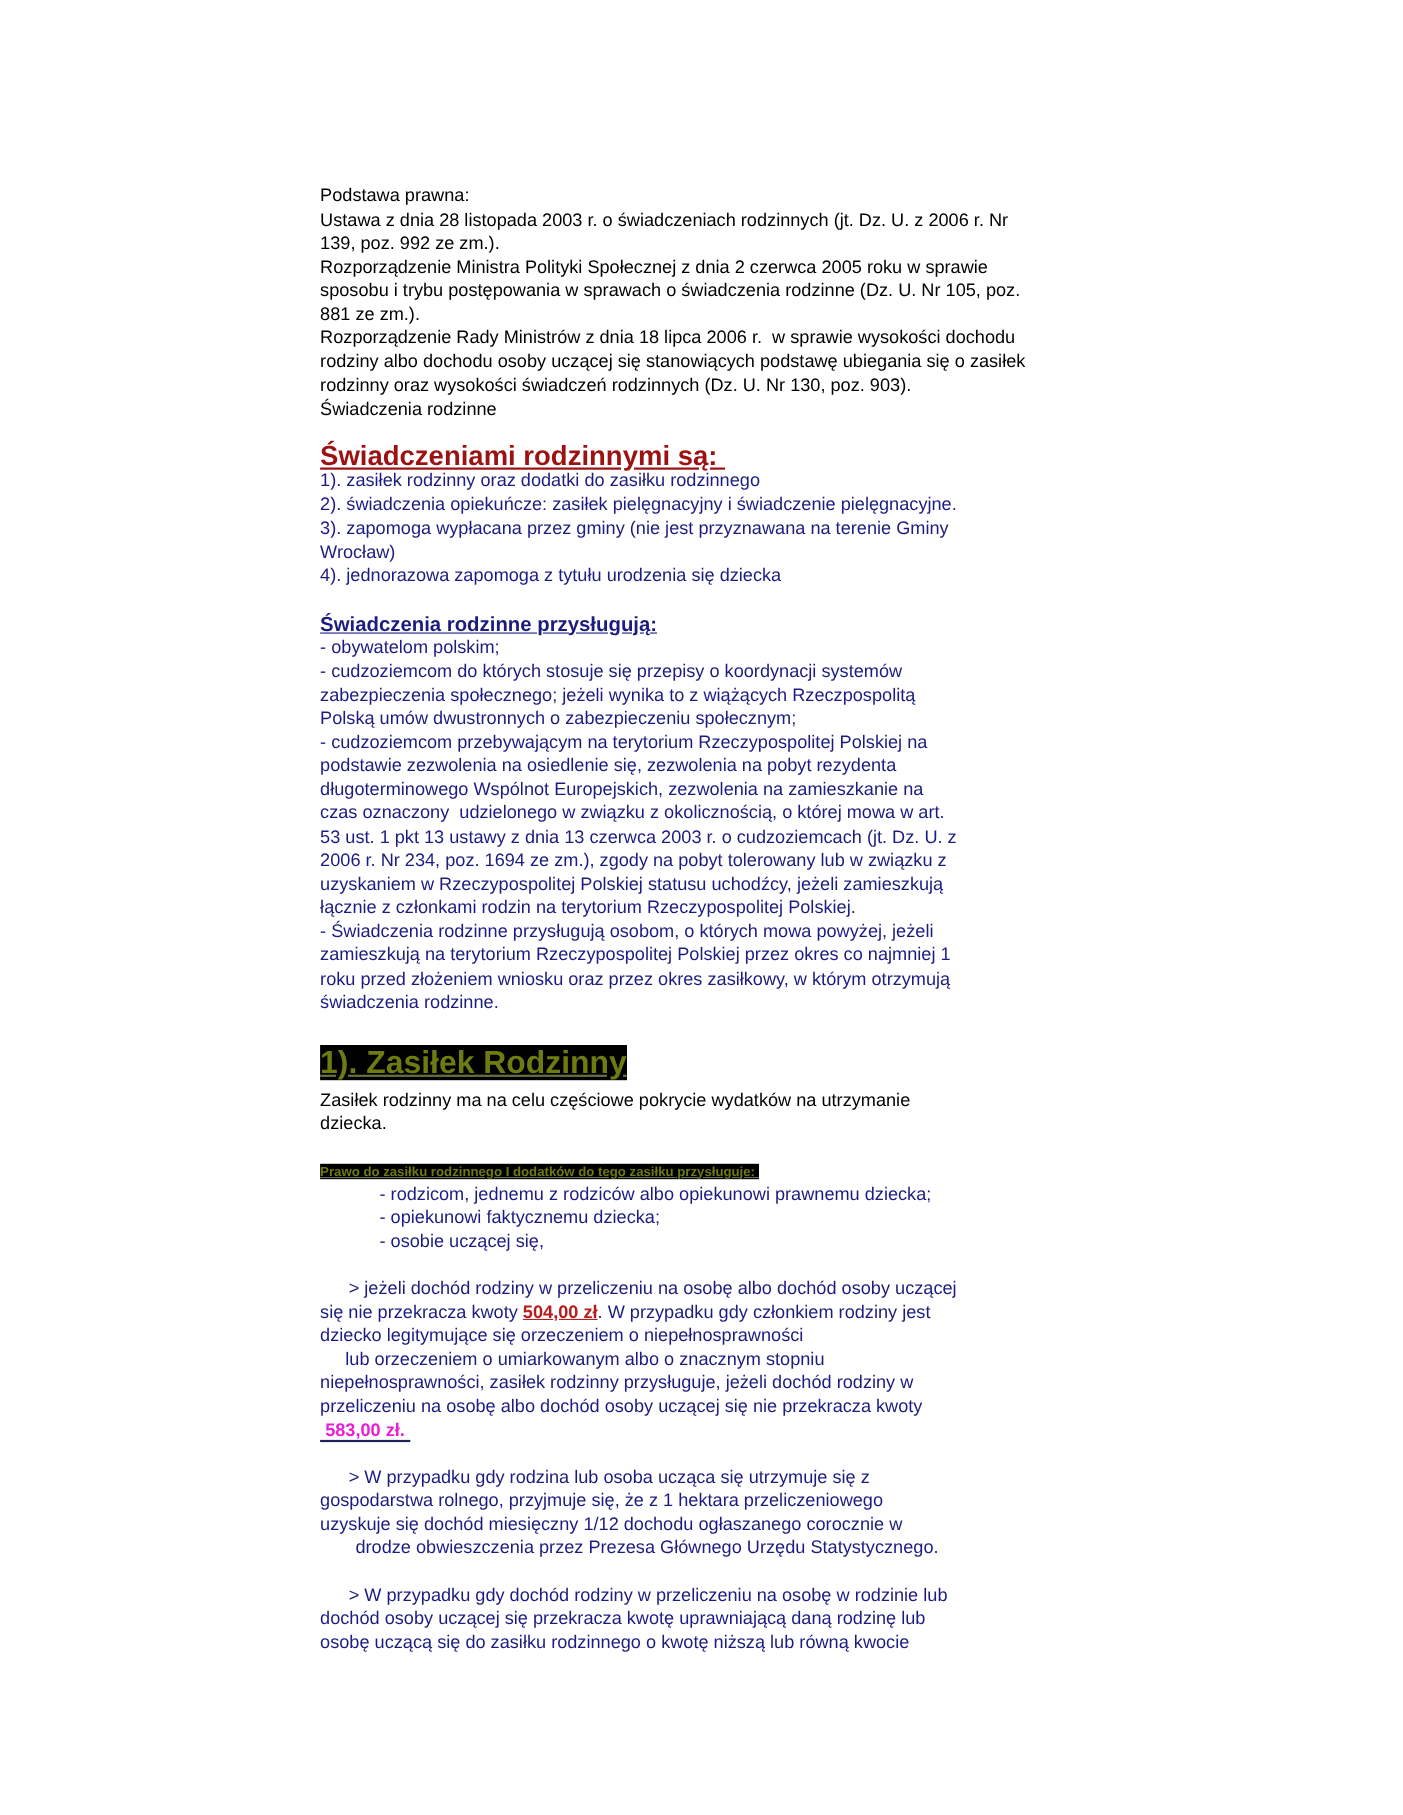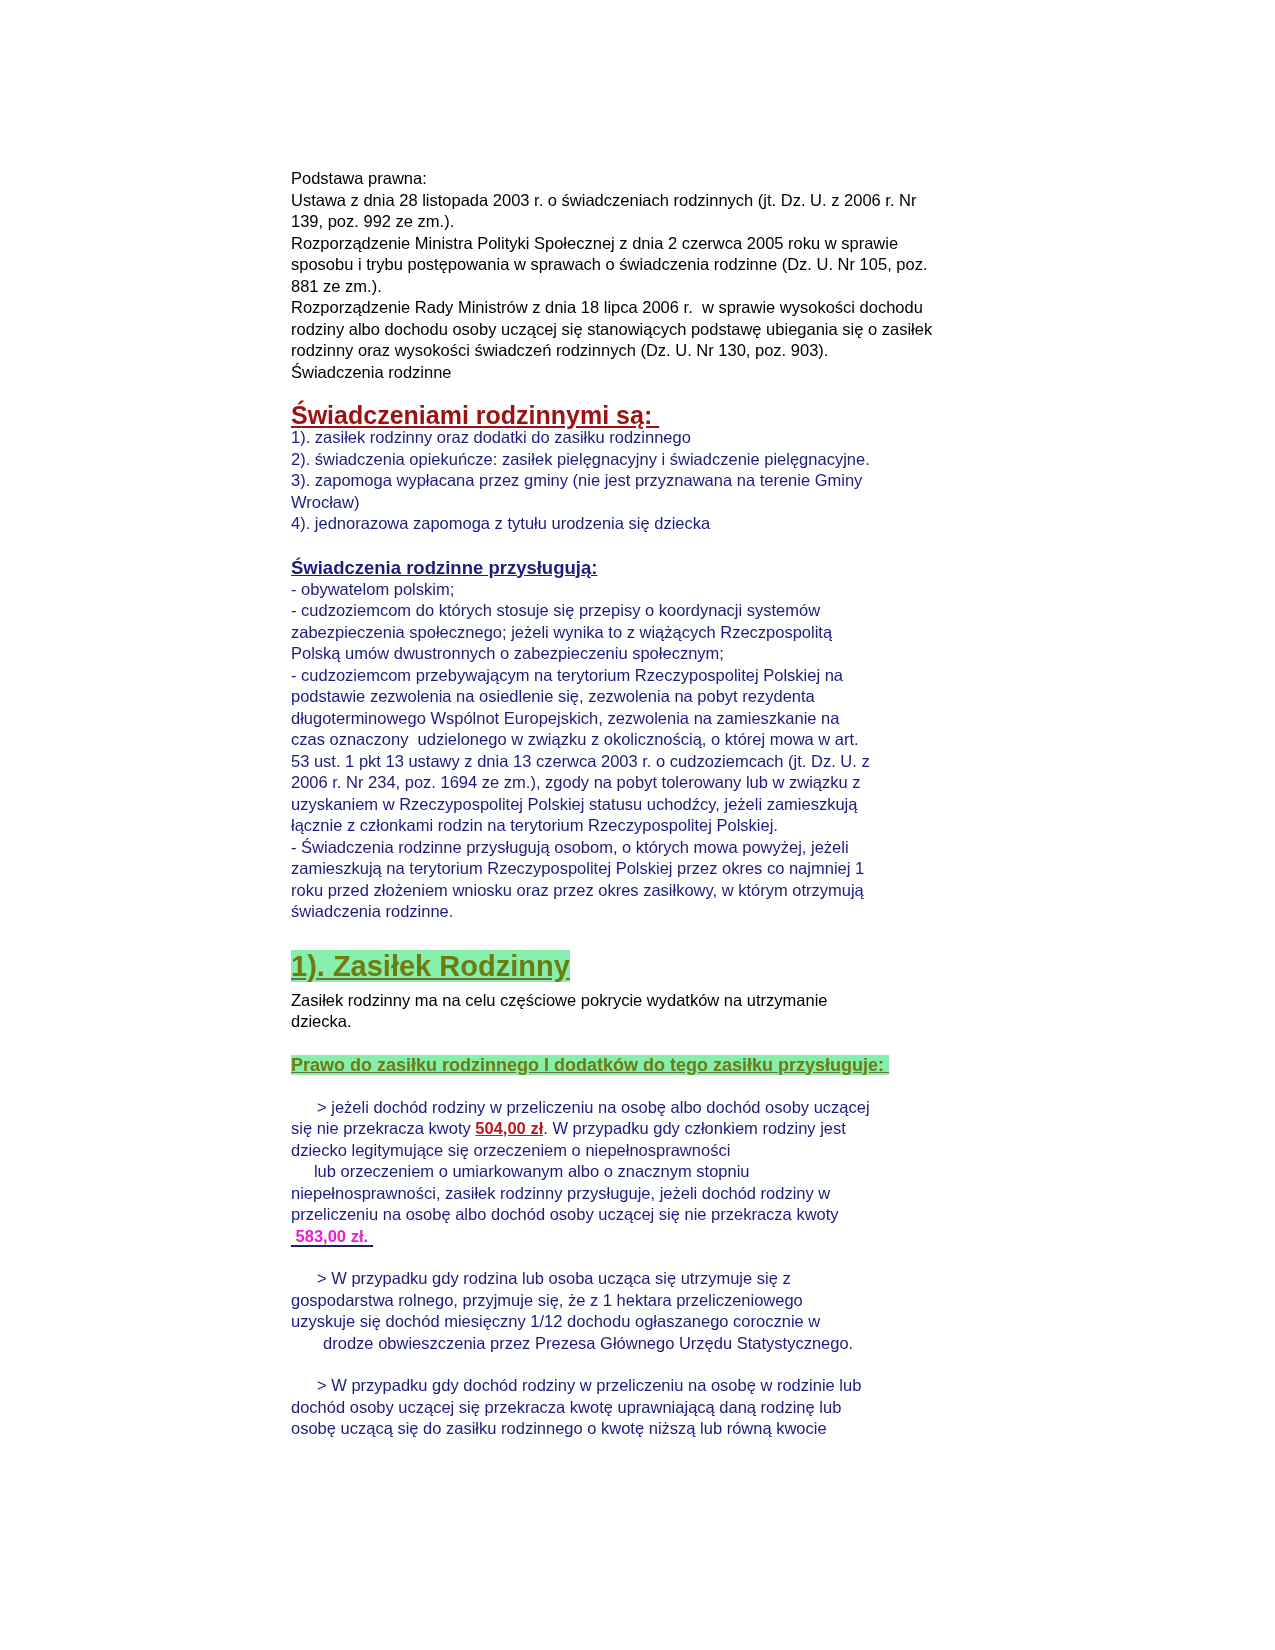--- a/index.html
+++ b/index.html
@@ -14,22 +14,22 @@
   .block{white-space:pre-wrap;}
   .gap{margin-top:21px;}
   .gap-lg{margin-top:25px;}
   .gap-xs{margin-top:5px;}
   .black{color:#000000;}
   .navy{color:#1c1c80;}
   .h-red{color:#9c1111;font-weight:bold;font-size:25px;line-height:23px;}
   .h-navy{color:#1c1c80;font-weight:bold;font-size:18.5px;line-height:23px;}
   .h-red .u,.h-navy .u{text-decoration:underline;}
   .h-olive-lg{color:#6e7b10;font-weight:bold;font-size:29px;line-height:37px;}
-  .h-olive{color:#6e7b10;font-weight:bold;font-size:18px;line-height:22px;}
-  .hl{background:#86efac;text-decoration:underline;text-decoration-color:#6b7040;}
+  .h-olive{color:#6e7b10;font-weight:bold;font-size:12px;line-height:22px;}
+  .hl{background:#000000;text-decoration:underline;text-decoration-color:#6b7040;}
   .indent1{}
   .indent2{margin-left:54px;}
   .ti{text-indent:26px;}
   .amount{color:#b91c1c;font-weight:bold;text-decoration:underline;}
   .amount-dark{color:#e91fd5;font-weight:bold;border-bottom:2px solid #20205c;margin-top:27px;}
 </style>
 </head>
 <body>
 
 <div class="doc">
@@ -63,20 +63,23 @@
 uzyskaniem w Rzeczypospolitej Polskiej statusu uchodźcy, jeżeli zamieszkują
 łącznie z członkami rodzin na terytorium Rzeczypospolitej Polskiej.
 - Świadczenia rodzinne przysługują osobom, o których mowa powyżej, jeżeli
 zamieszkują na terytorium Rzeczypospolitej Polskiej przez okres co najmniej 1
 roku przed złożeniem wniosku oraz przez okres zasiłkowy, w którym otrzymują
 świadczenia rodzinne.</span></div>
     <div class="block h-olive-lg gap-lg"><span class="hl">1). Zasiłek Rodzinny</span></div>
     <div class="block black indent1 gap-xs"><span>Zasiłek rodzinny ma na celu częściowe pokrycie wydatków na utrzymanie
 dziecka.</span></div>
     <div class="block h-olive gap"><span class="hl">Prawo do zasiłku rodzinnego I dodatków do tego zasiłku przysługuje: </span></div>
+    <div class="block navy indent2"><span>- rodzicom, jednemu z rodziców albo opiekunowi prawnemu dziecka;
+- opiekunowi faktycznemu dziecka;
+- osobie uczącej się,</span></div>
     <div class="block navy ti gap"><span>&gt; jeżeli dochód rodziny w przeliczeniu na osobę albo dochód osoby uczącej
 się nie przekracza kwoty </span><span class="amount">504,00 zł</span><span>. W przypadku gdy członkiem rodziny jest
 dziecko legitymujące się orzeczeniem o niepełnosprawności
      lub orzeczeniem o umiarkowanym albo o znacznym stopniu
 niepełnosprawności, zasiłek rodzinny przysługuje, jeżeli dochód rodziny w
 przeliczeniu na osobę albo dochód osoby uczącej się nie przekracza kwoty
 </span><span class="amount-dark">&nbsp;583,00 zł.&nbsp;</span></div>
     <div class="block navy ti gap"><span>&gt; W przypadku gdy rodzina lub osoba ucząca się utrzymuje się z
 gospodarstwa rolnego, przyjmuje się, że z 1 hektara przeliczeniowego
 uzyskuje się dochód miesięczny 1/12 dochodu ogłaszanego corocznie w

